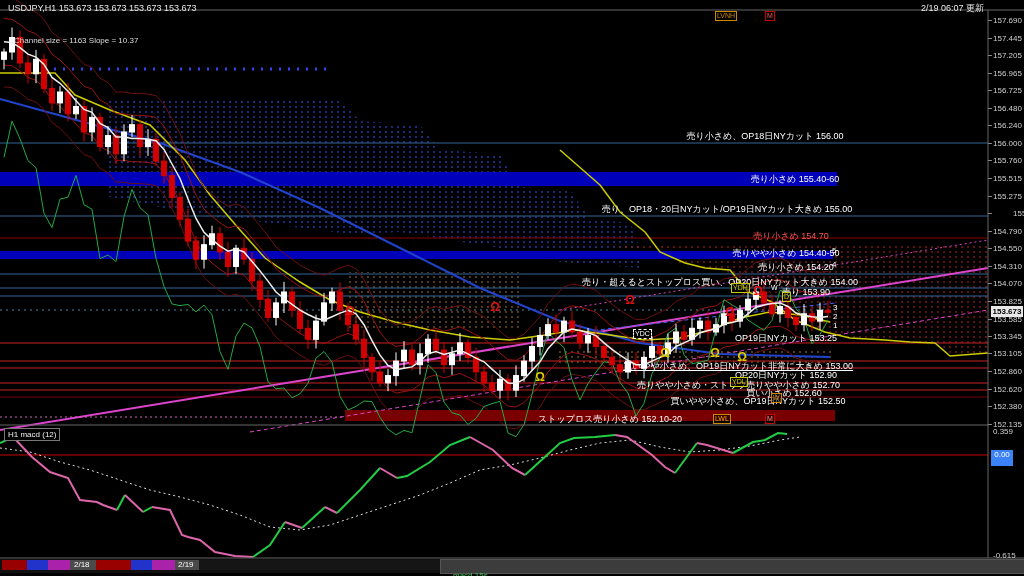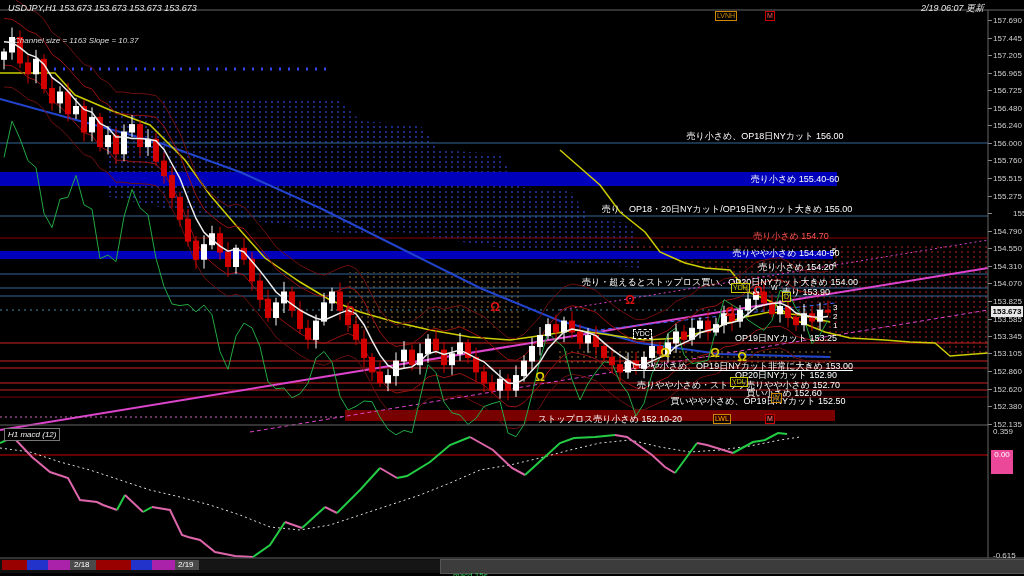--- a/index.html
+++ b/index.html
@@ -1,33 +1,33 @@
 <!DOCTYPE html>
 <html><head>
 <meta charset="utf-8">
 <style>
   html,body{margin:0;padding:0;background:#000;}
   #screen{position:relative;width:1024px;height:576px;background:#000;overflow:hidden;
     font-family:"Liberation Sans",sans-serif;}
   #chart-svg{position:absolute;left:0;top:0;}
-  .t{position:absolute;white-space:nowrap;font-style:italic;}
+  .t{position:absolute;white-space:nowrap;}
   #title-left{left:8px;top:3px;font-size:9px;color:#e8e8e8;}
   #updated{right:40px;top:2px;font-size:9px;color:#e8e8e8;}
   #channel-info{left:14px;top:36px;font-size:8px;color:#ddd;}
   #watermark{left:30px;top:38px;font-size:52px;font-weight:bold;color:#fdfdfd;letter-spacing:2px;}
   #macd-label{left:4px;top:428px;font-size:8px;color:#eee;border:1px solid #777;background:#000;padding:0 3px;line-height:11px;}
   .axis-label{position:absolute;left:993px;width:30px;font-size:8px;color:#cfcfcf;}
   .tick{position:absolute;left:988px;width:4px;height:1px;background:#888;}
   .ann{position:absolute;font-size:9px;color:#fff;transform:translate(-50%,0);line-height:10px;}
   .lvl-num{position:absolute;font-size:8px;color:#fff;}
   .mbox{position:absolute;font-size:7px;line-height:8px;padding:0 1px;background:rgba(0,0,0,.55);}
   .omega{position:absolute;font-size:12px;font-weight:bold;transform:translate(-50%,-50%);}
   #cur-price{position:absolute;left:991px;top:306px;width:32px;height:11px;background:#e8e8e8;color:#000;
     font-size:8px;font-weight:bold;text-align:center;line-height:11px;}
-  #sub-zero-box{position:absolute;left:991px;top:450px;width:22px;height:24px;background:#ec4899;color:#fff;
+  #sub-zero-box{position:absolute;left:991px;top:450px;width:22px;height:16px;background:#3b82f6;color:#fff;
     font-size:8px;text-align:center;line-height:10px;}
   .sub-scale{position:absolute;left:993px;font-size:8px;color:#cfcfcf;}
   #timeline{position:absolute;left:0;top:559px;width:1024px;height:14px;background:#101010;}
   .tl-seg{position:absolute;top:1px;height:10px;}
   .tl-label{position:absolute;top:1px;font-size:8px;color:#fff;}
   #tl-footer{position:absolute;top:2px;font-size:8px;color:#33cc55;margin-top:9px;}
   #scrollbar{position:absolute;left:440px;top:0;width:584px;height:13px;background:#3c3c3c;border:1px solid #555;}
 </style>
 </head>
 <body>

